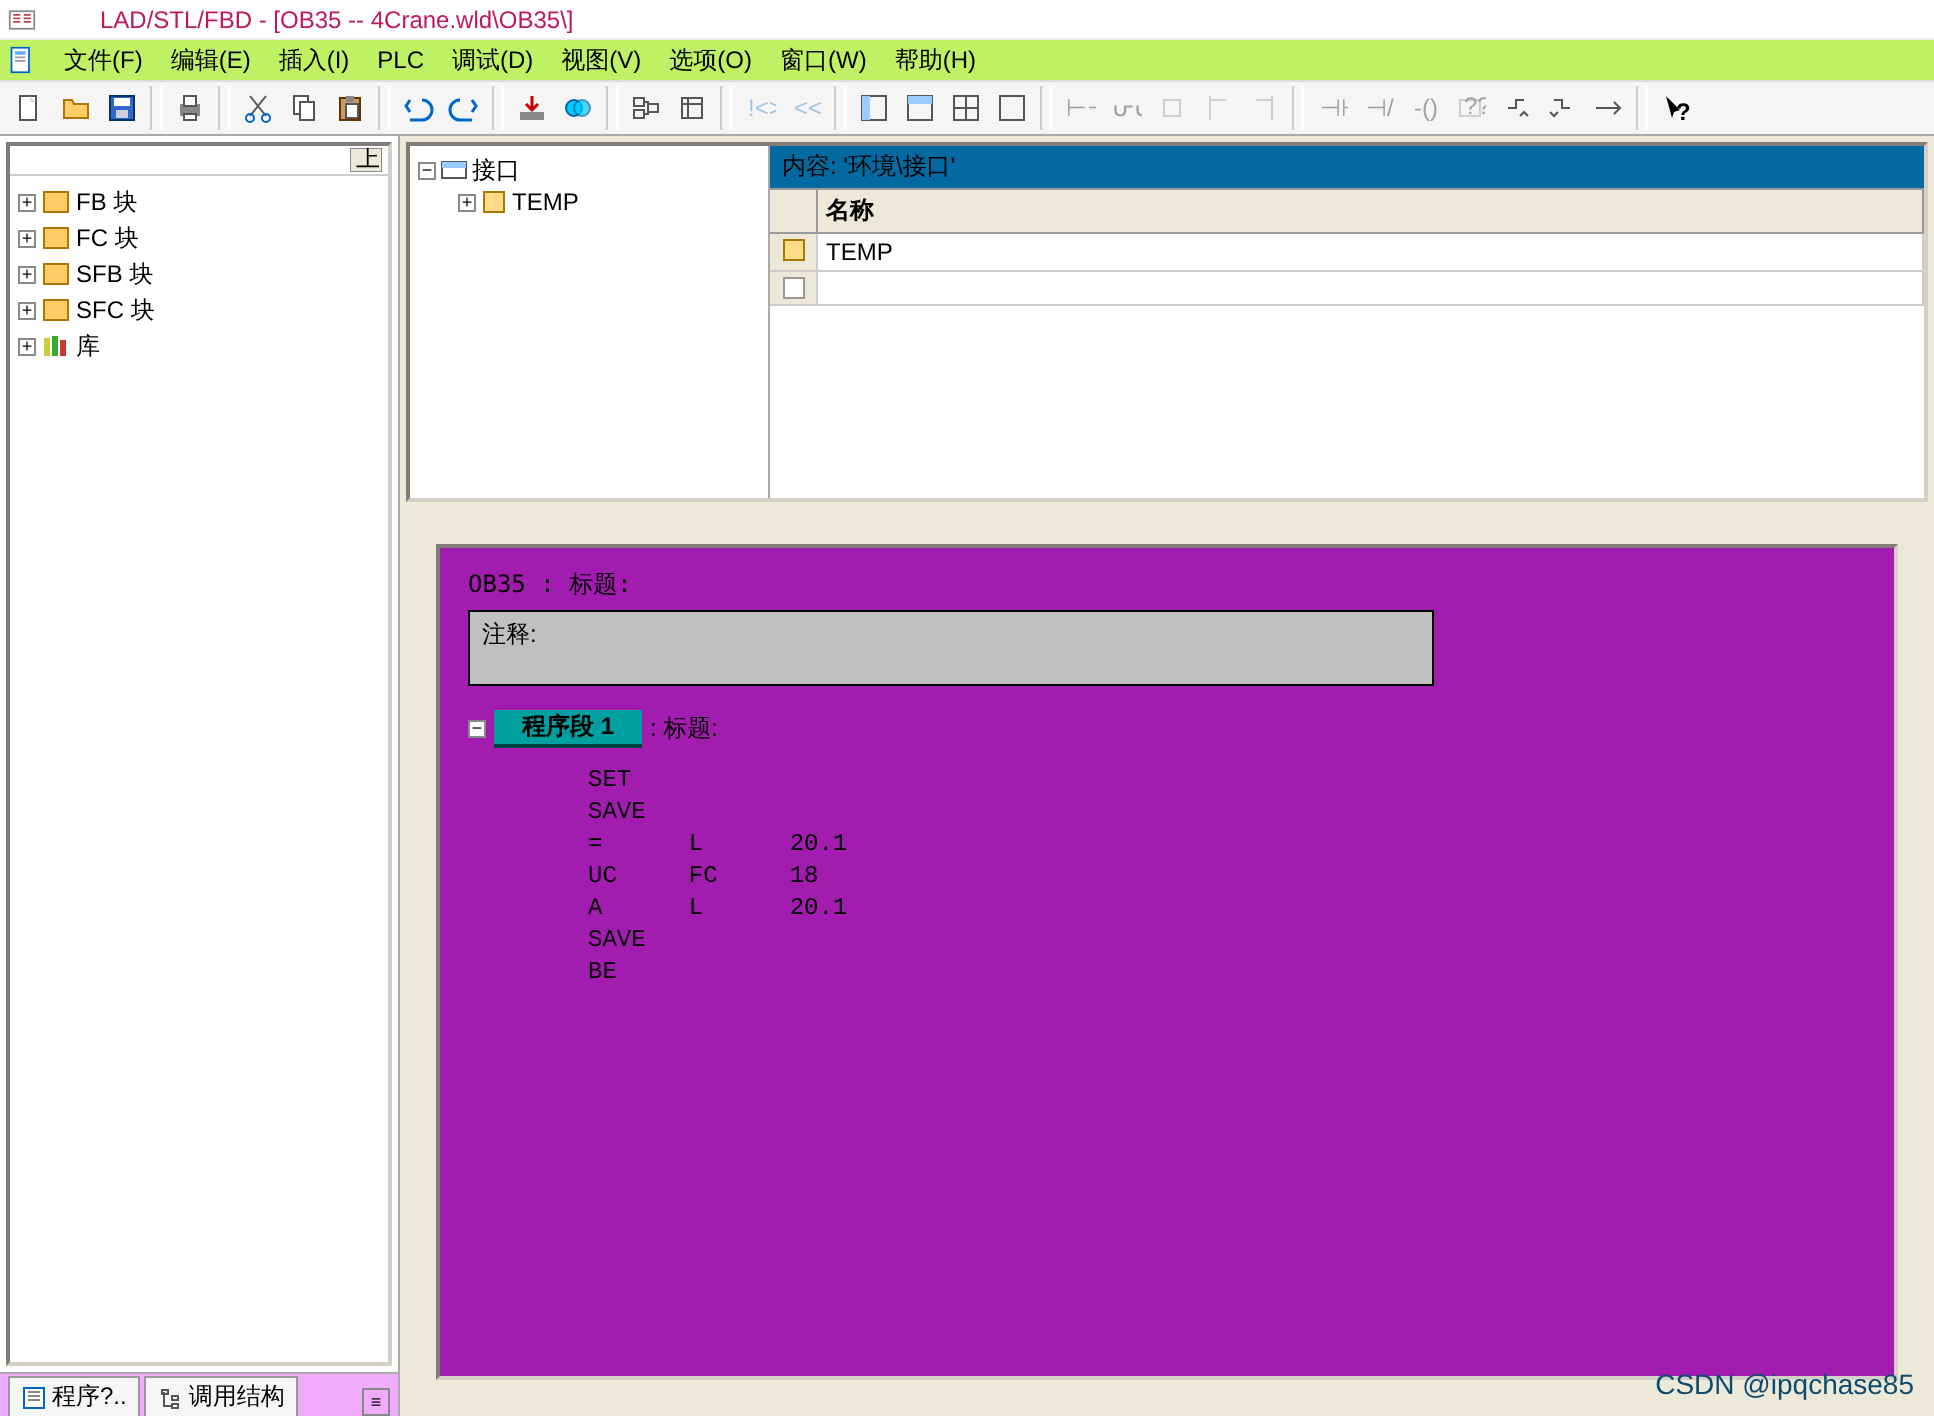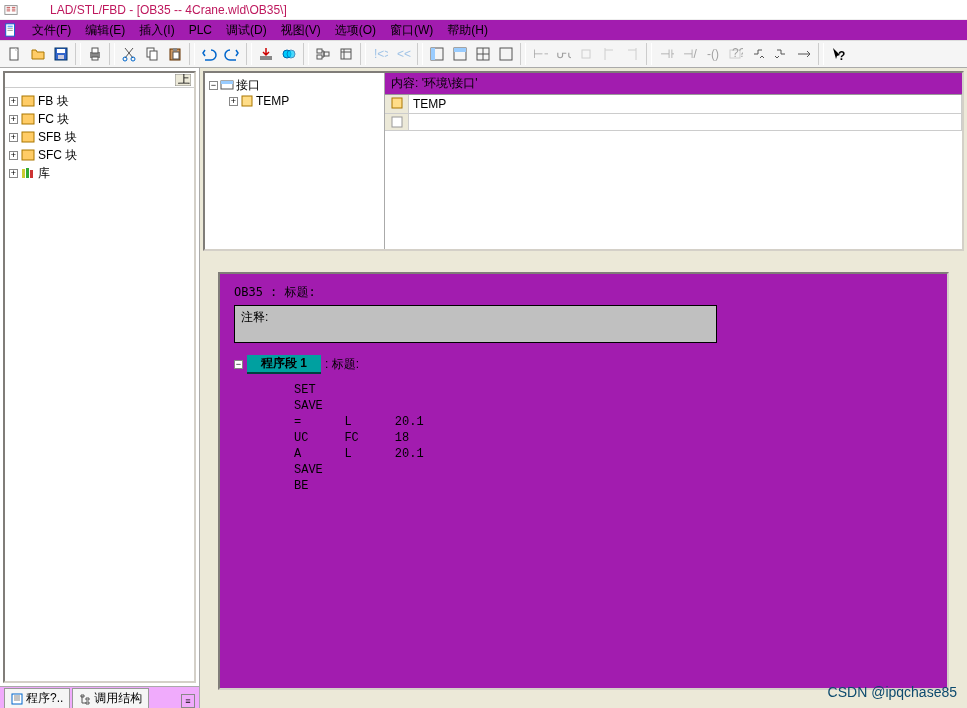--- a/index.html
+++ b/index.html
@@ -1,19 +1,19 @@
 <!DOCTYPE html>
 <html><head>
 <meta charset="utf-8">
 <style>
 * { box-sizing: border-box; margin: 0; padding: 0; font-family: "Microsoft YaHei", "SimSun", Arial, sans-serif; font-size: 12px; }
 body { background: #fff; width: 967px; height: 708px; overflow: hidden; display: flex; flex-direction: column; }
 .titlebar { background: #fff; height: 20px; display: flex; align-items: center; padding: 2px 4px; color: #be185d; border-bottom: 1px solid #eee; gap: 28px; }
 .titlebar .icon { width: 14px; height: 14px; margin-right: 4px; display: inline-flex; }
-.menubar { background: #a21caf; height: 20px; display: flex; align-items: center; padding: 0 4px; gap: 2px; }
+.menubar { background: #bef264; height: 20px; display: flex; align-items: center; padding: 0 4px; gap: 2px; }
 .menubar .mitem { padding: 2px 6px; cursor: default; }
 .menubar .sysicon { width: 14px; height: 14px; margin-right: 6px; }
 .toolbar { background: #f5f5f5; height: 28px; display: flex; align-items: center; padding: 2px 4px; gap: 1px; border-top: 1px solid #ddd; border-bottom: 1px solid #aaa; }
 .tbtn { width: 22px; height: 22px; display: flex; align-items: center; justify-content: center; border: 1px solid transparent; cursor: default; }
 .tsep { width: 6px; height: 22px; border-left: 1px solid #ccc; border-right: 1px solid #fff; margin: 0 2px; }
 .tbtn svg { width: 16px; height: 16px; }
 .main { flex: 1; display: flex; min-height: 0; }
 .sidebar { width: 200px; display: flex; flex-direction: column; border-right: 1px solid #aaa; }
 .sidepane-wrap { flex: 1; padding: 3px; display: flex; min-height: 0; }
 .sidepane { flex: 1; border: 2px inset #d4d0c8; background: #fff; overflow: auto; padding: 4px 2px; }
@@ -21,21 +21,21 @@
 .tree-item { display: flex; align-items: center; height: 18px; padding-left: 2px; gap: 3px; cursor: default; }
 .tree-item .pm { width: 9px; height: 9px; border: 1px solid #888; display: flex; align-items: center; justify-content: center; font-size: 9px; line-height: 7px; background: #fff; }
 .tree-item .ticon { width: 14px; height: 14px; display: inline-flex; }
 .tabsbar { height: 22px; background: #f0abfc; border-top: 1px solid #aaa; display: flex; align-items: flex-end; padding: 0 4px; gap: 2px; }
 .tabsbar .tab { border: 1px solid #999; border-bottom: none; background: #f5f5f5; padding: 1px 6px; font-size: 11px; display: flex; align-items: center; gap: 3px; }
 .tabsbar .listicon { width:14px; height:14px; border:1px solid #888; font-size:9px; display:flex; align-items:center; justify-content:center; margin-left:auto; }
 .content { flex: 1; display: flex; flex-direction: column; background: #ece9d8; min-width: 0; }
 .upper { height: 180px; display: flex; border: 2px inset #d4d0c8; margin: 3px; background: #fff; }
 .upper-left { width: 180px; border-right: 1px solid #aaa; padding: 4px; }
 .upper-right { flex: 1; display: flex; flex-direction: column; }
-.ur-header { background: #a21caf; border-bottom: 1px solid #999; padding: 2px 6px; }
+.ur-header { background: #0369a1; border-bottom: 1px solid #999; padding: 2px 6px; }
 .ur-table-head { display: flex; background: #ece9d8; border-bottom: 1px solid #999; }
 .ur-th { padding: 2px 4px; border-right: 1px solid #999; }
 .ur-th.icon-col { width: 24px; }
 .ur-th.name-col { flex: 1; font-weight: bold; }
 .ur-row { display: flex; }
 .ur-cell { padding: 2px 4px; border-right: 1px solid #ccc; border-bottom: 1px solid #ccc; }
 .ur-cell.icon-col { width: 24px; background:#ece9d8; display:flex; justify-content:center; }
 .ur-cell.name-col { flex: 1; }
 .tree2 { font-family: SimSun, monospace; }
 .tree2 .row { display: flex; align-items: center; gap: 2px; height: 16px; }
@@ -373,20 +373,24 @@
           <span class="indent"></span>
           <span class="pm">+</span>
           <svg width="14" height="14" viewBox="0 0 14 14">
               <rect x="2" y="2" width="10" height="10" fill="#fd8" stroke="#a70"></rect>
             </svg>
           <span>TEMP</span>
         </div>
       </div>
       <div class="upper-right">
         <div class="ur-header">内容:    '环境\接口'</div>
+        <div class="ur-table-head">
+          <div class="ur-th icon-col"></div>
+          <div class="ur-th name-col">名称</div>
+        </div>
         <div class="ur-row">
           <div class="ur-cell icon-col">
               <svg width="12" height="12" viewBox="0 0 12 12">
                 <rect x="1" y="1" width="10" height="10" fill="#fd8" stroke="#a70"></rect>
               </svg>
             </div>
           <div class="ur-cell name-col">TEMP</div>
         </div>
         <div class="ur-row">
           <div class="ur-cell icon-col">

